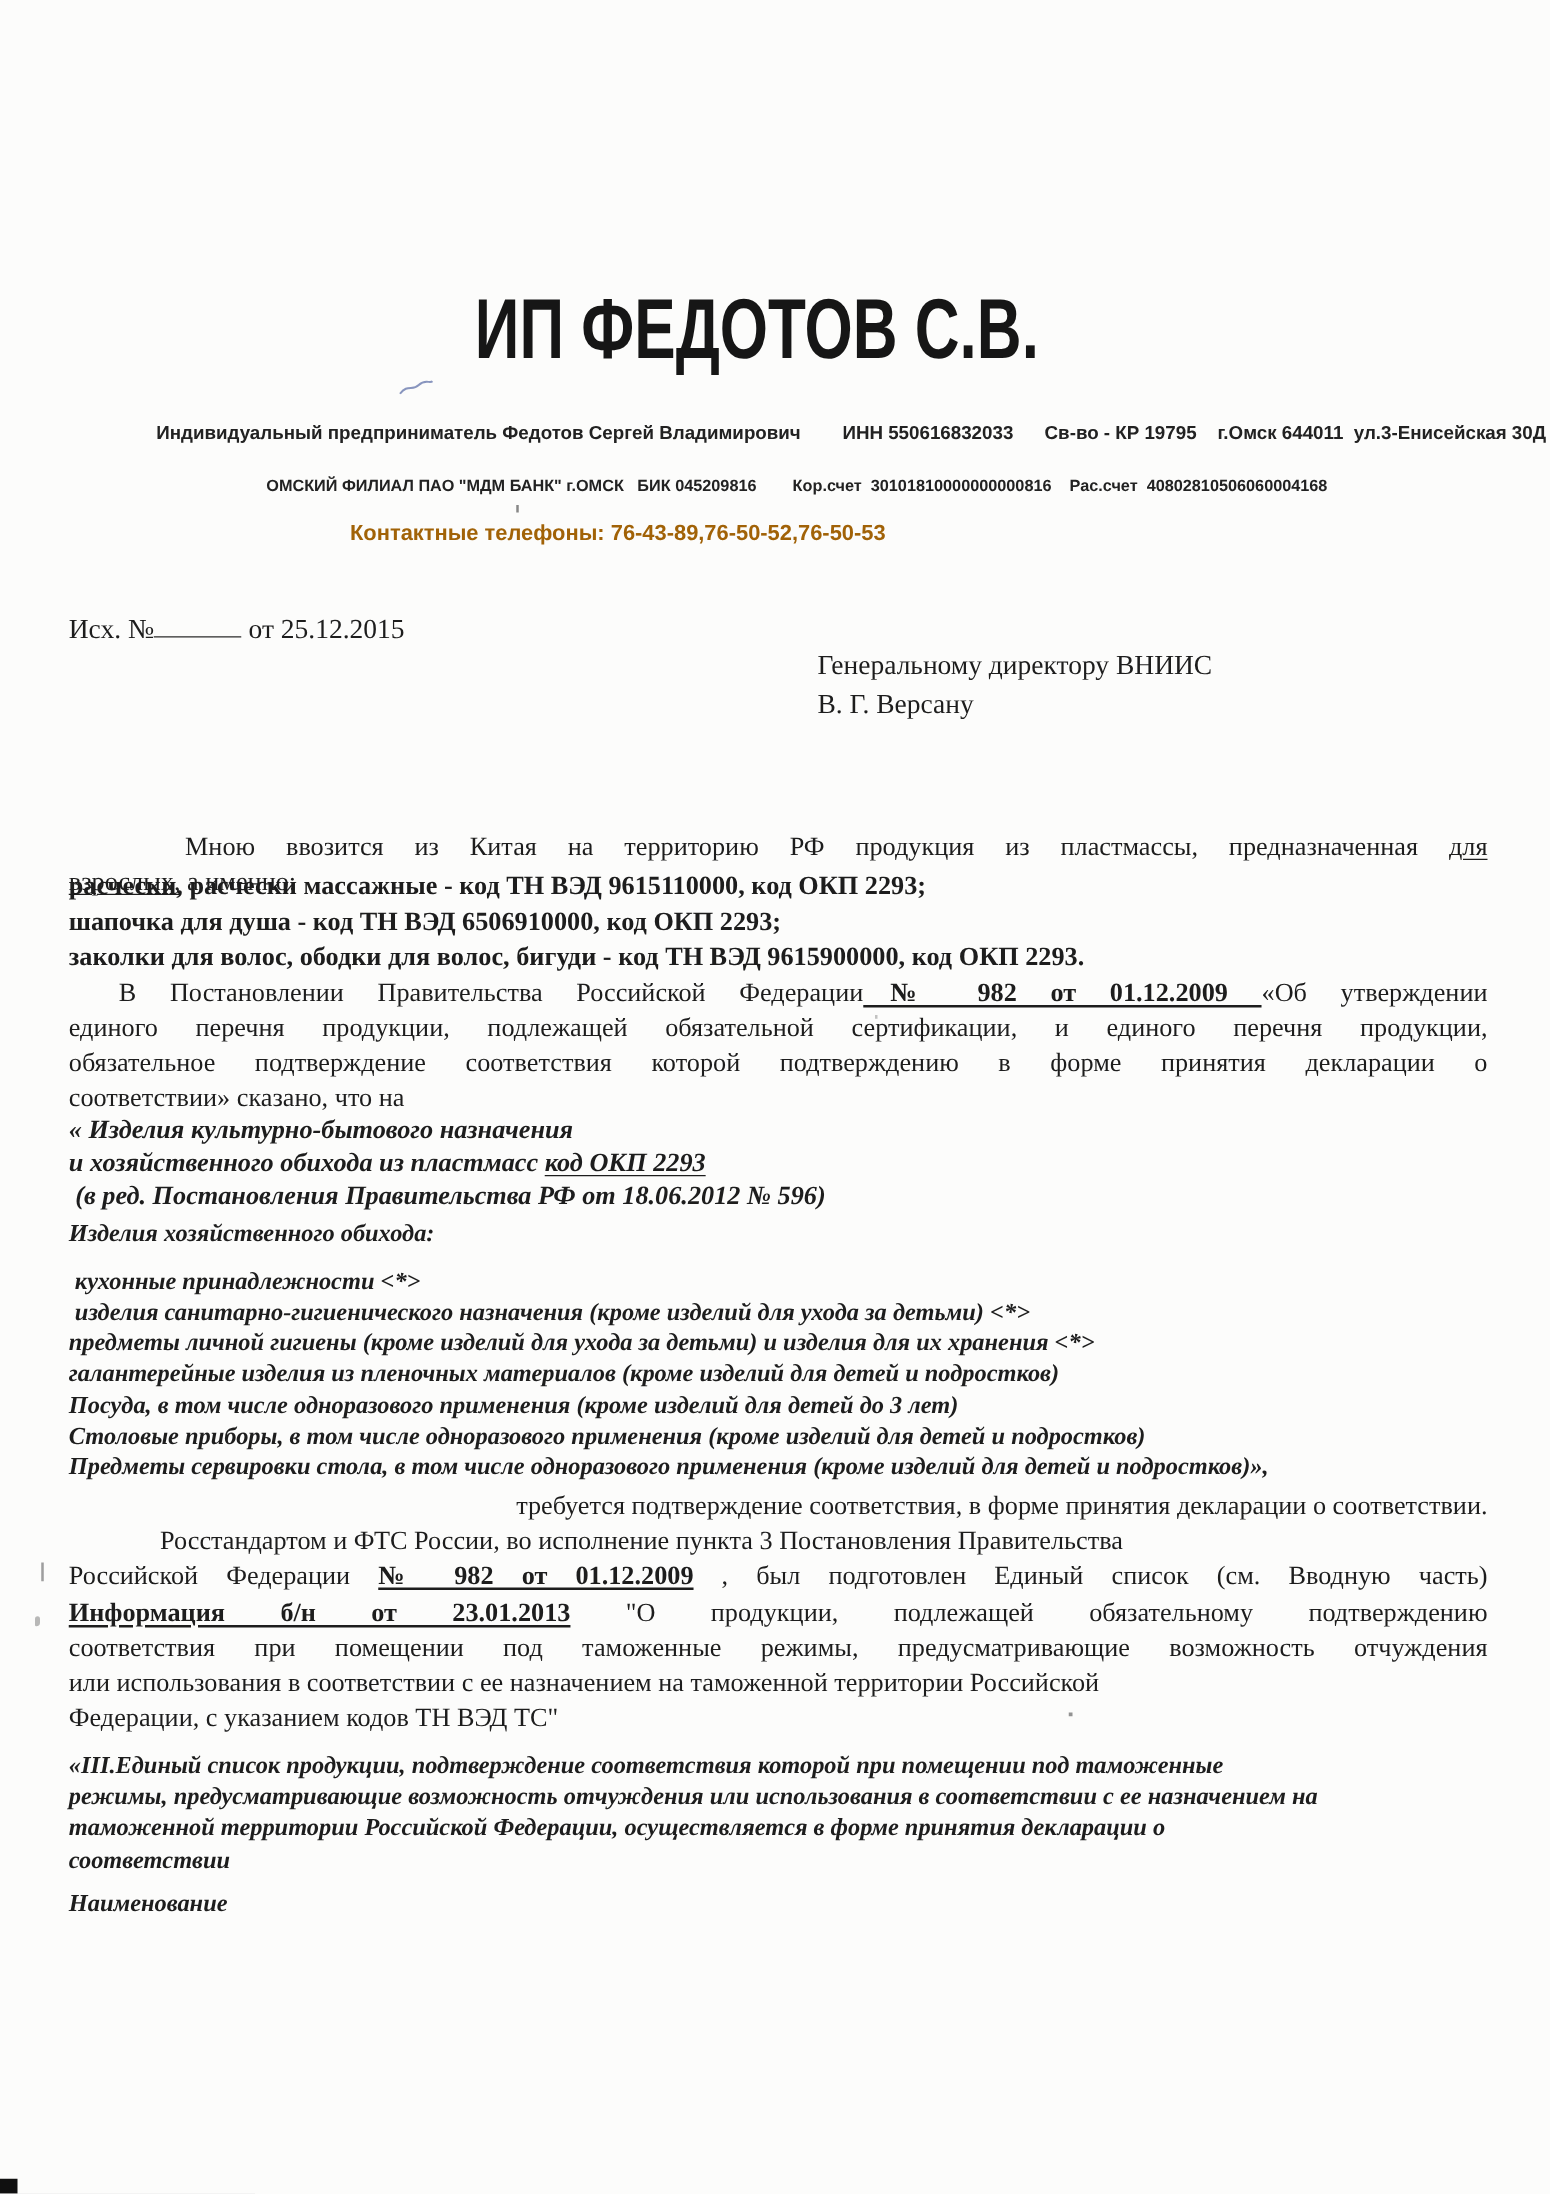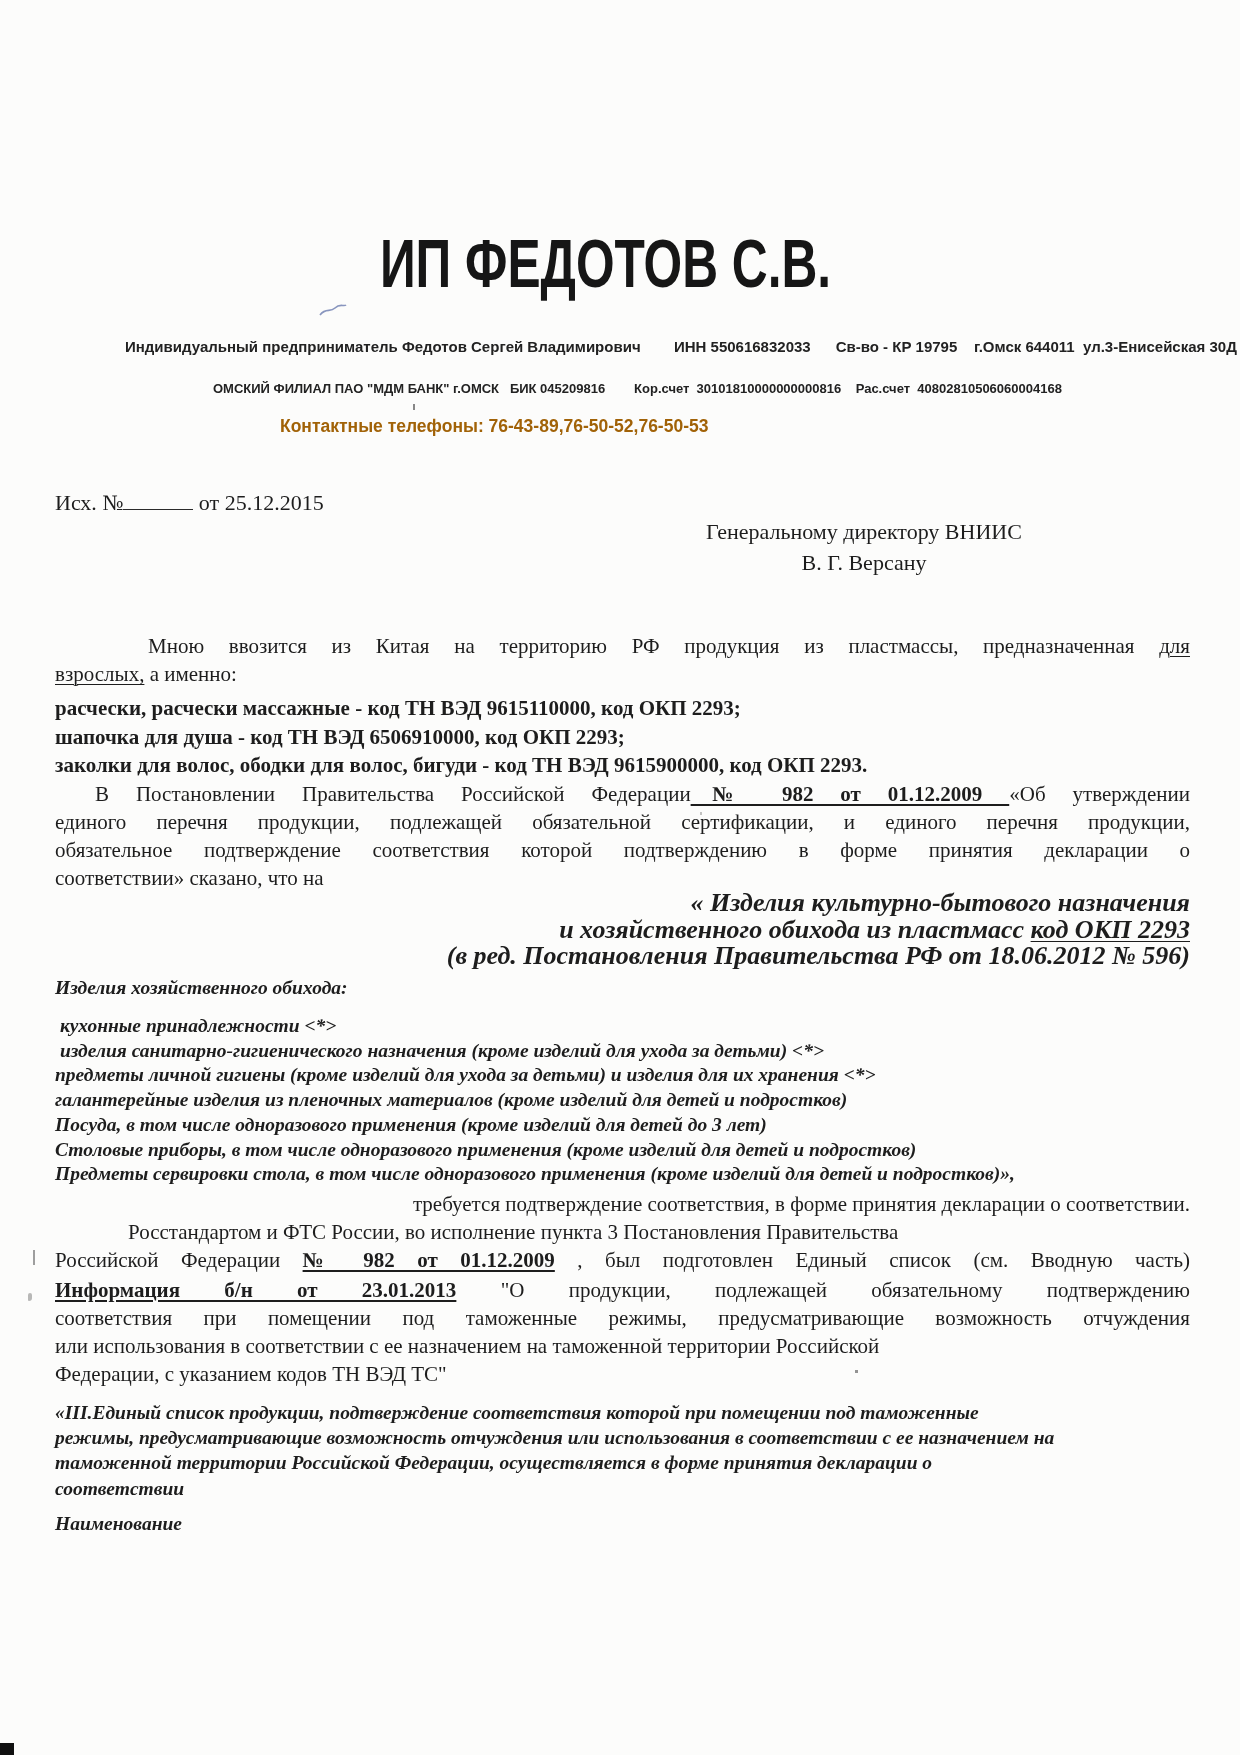--- a/index.html
+++ b/index.html
@@ -19,37 +19,37 @@
     white-space:pre;color:#222;}
   .info-1{top:338px;left:125px;font-size:15px;}
   .info-2{top:381px;left:213px;font-size:13px;}
   .phones-line{position:absolute;top:416px;left:280px;font-family:"Liberation Sans", sans-serif;
     font-weight:bold;font-size:17.5px;color:#a16207;}
 
   
   .ref-line{position:absolute;top:490px;left:55px;font-size:22px;}
   .blank-slot{display:inline-block;width:70px;height:19px;border-bottom:1.6px solid #2a2a2a;
     vertical-align:baseline;}
-  .addressee{position:absolute;top:516px;left:654px;width:420px;text-align:center;
+  .addressee{position:absolute;top:516px;left:654px;width:420px;
     font-size:22px;line-height:31px;}
 
   
   .body-block{position:absolute;left:55px;width:1135px;font-size:21px;line-height:28px;}
   .line{white-space:pre-wrap;}
   .jline{text-align:justify;text-align-last:justify;}
   .bu{font-weight:bold;text-decoration:underline;text-underline-offset:3px;
     text-decoration-thickness:1.5px;}
   .u{text-decoration:underline;text-underline-offset:3px;text-decoration-thickness:1.3px;}
 
-  .p1{top:632px;}
+  .p1{top:663px;}
   .p1 .l1{text-indent:93px;}
   .codes{top:694px;font-weight:bold;line-height:28.5px;}
   .decree{top:780px;}
   .decree .l1{text-indent:40px;}
-  .quote1{top:890px;font-weight:bold;font-style:italic;font-size:26px;line-height:26.5px;text-align:right;}
+  .quote1{top:890px;font-weight:bold;font-style:italic;font-size:21px;line-height:26.5px;}
   .household-heading{top:974px;font-weight:bold;font-style:italic;font-size:19.5px;}
   .household-list{top:1014px;font-weight:bold;font-style:italic;font-size:19.5px;line-height:24.7px;}
   .requires{top:1190px;text-align:right;}
   .ross{top:1218px;}
   .ross .l1{text-indent:73px;}
   .info2013{top:1276px;}
   .third{top:1400px;font-weight:bold;font-style:italic;font-size:19.5px;line-height:25.2px;}
   .naming{top:1510px;font-weight:bold;font-style:italic;font-size:19.5px;}
 
   

